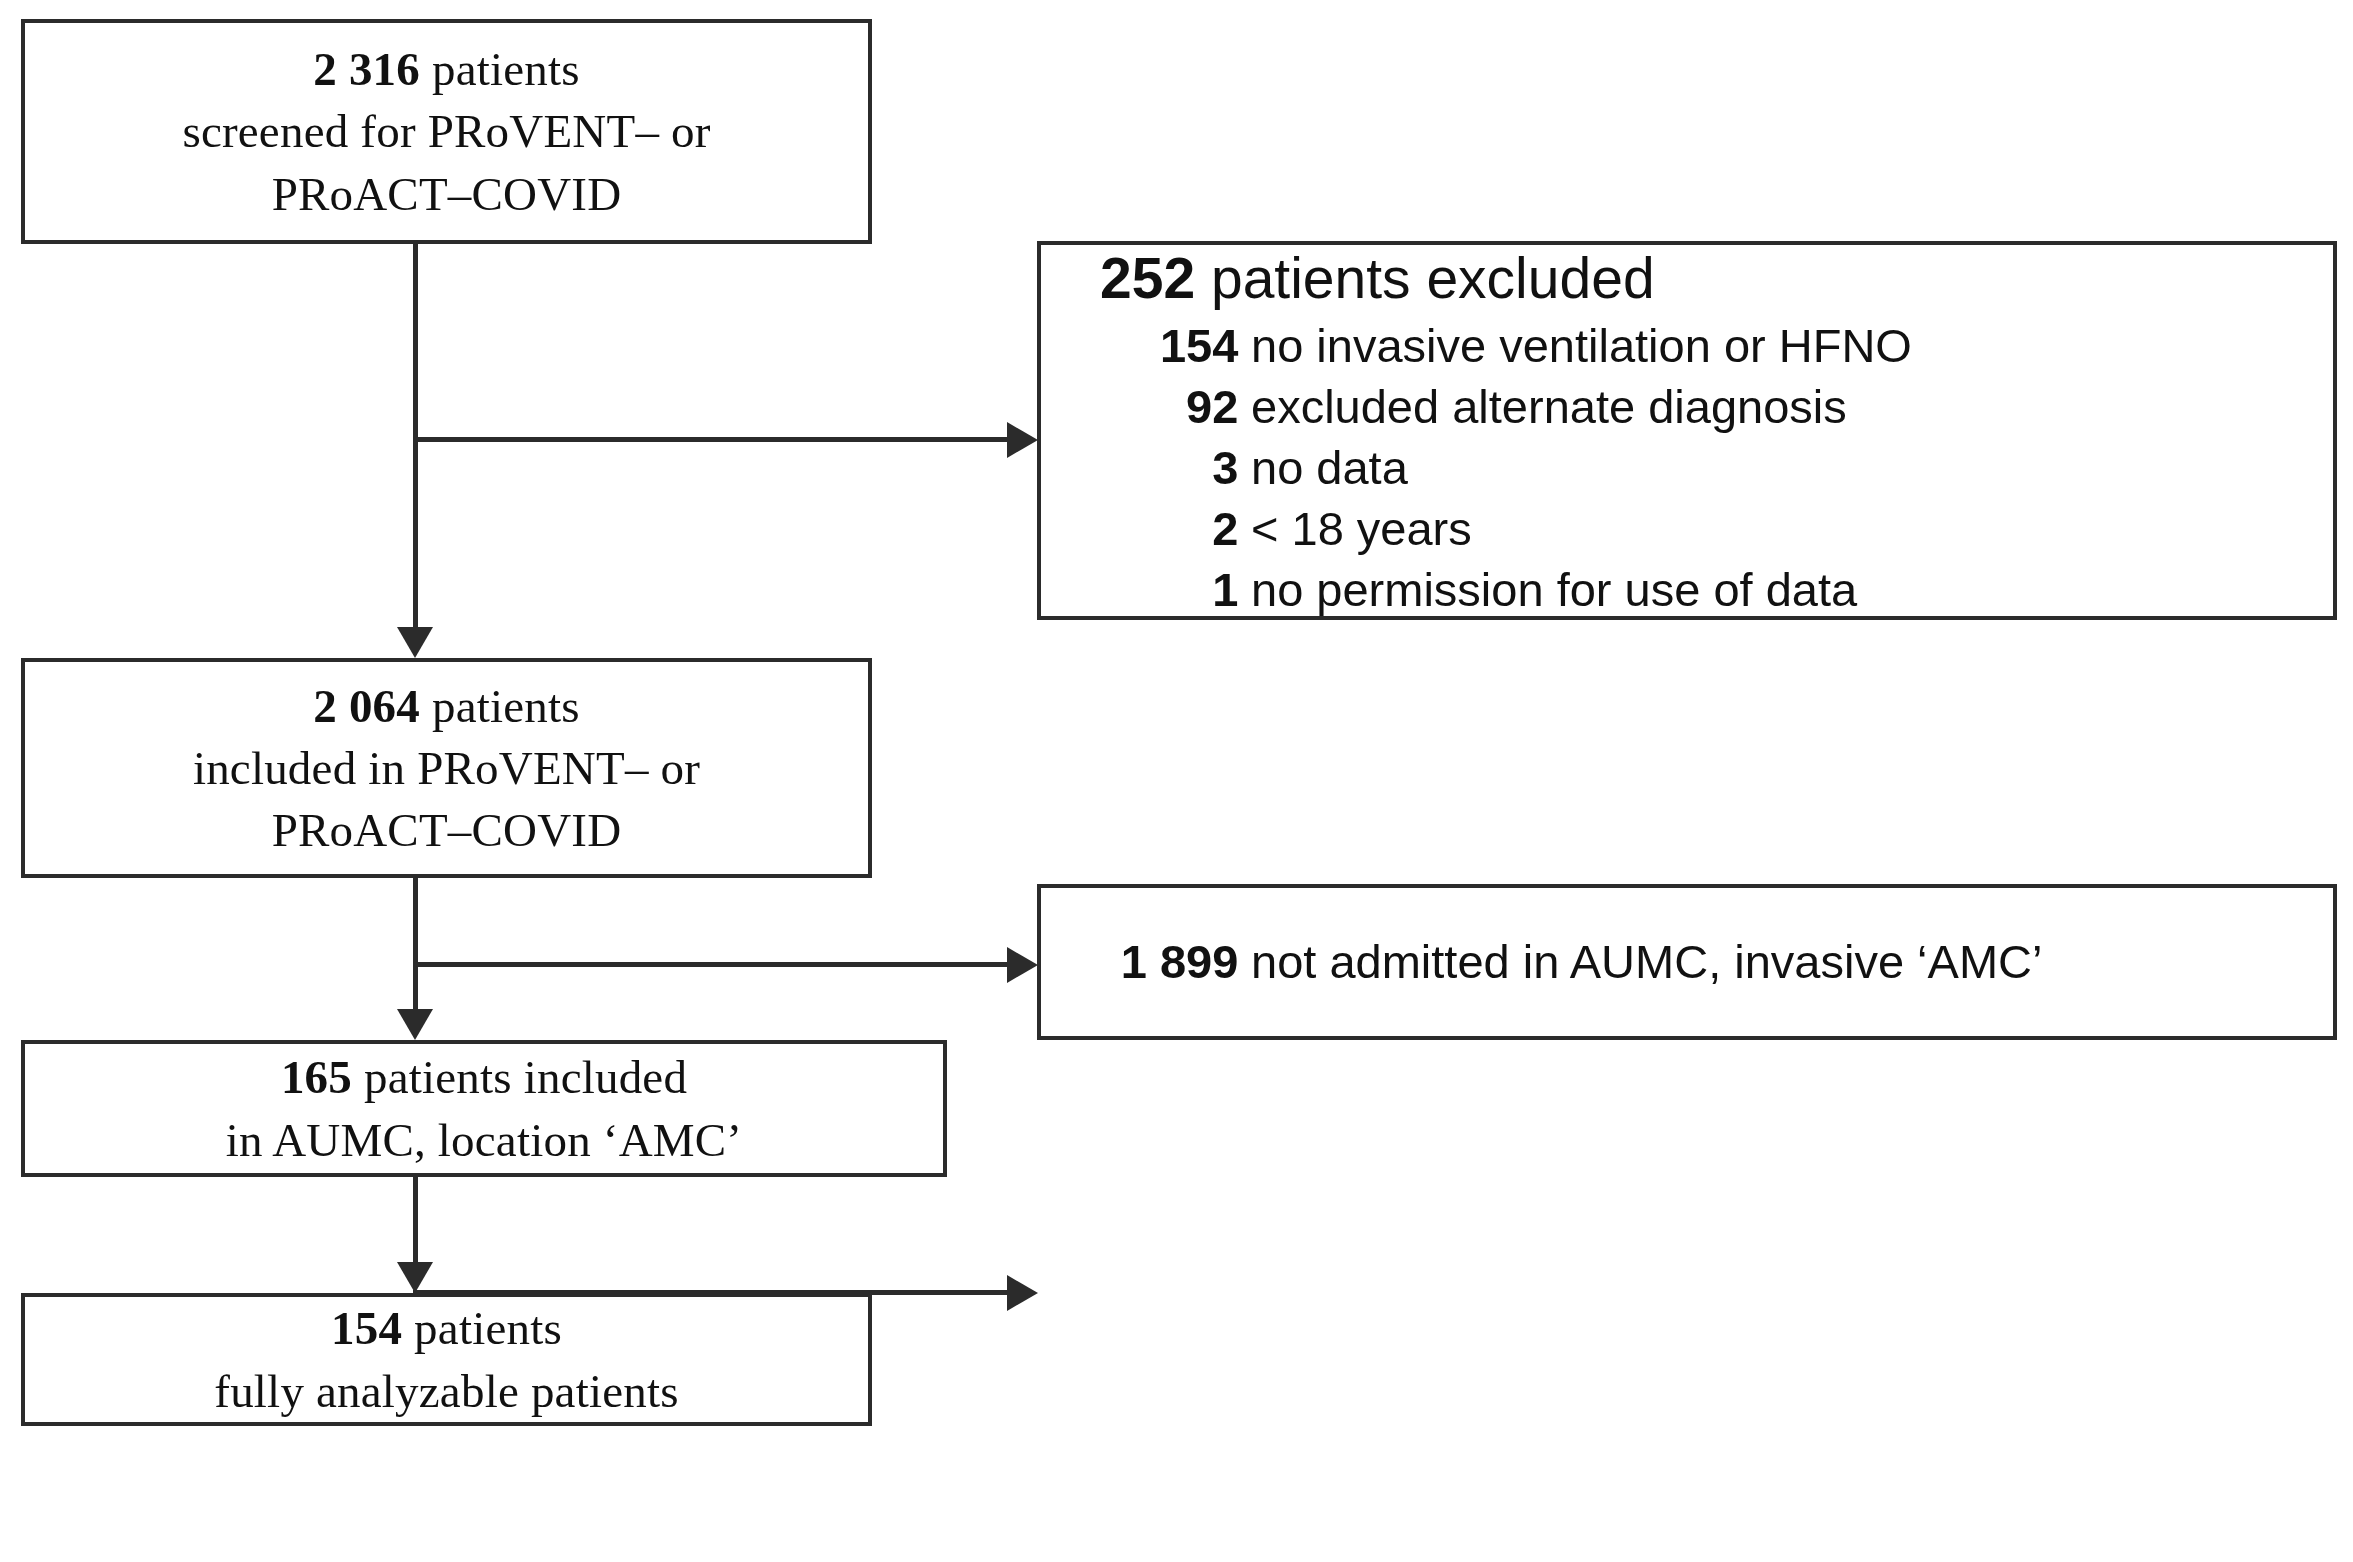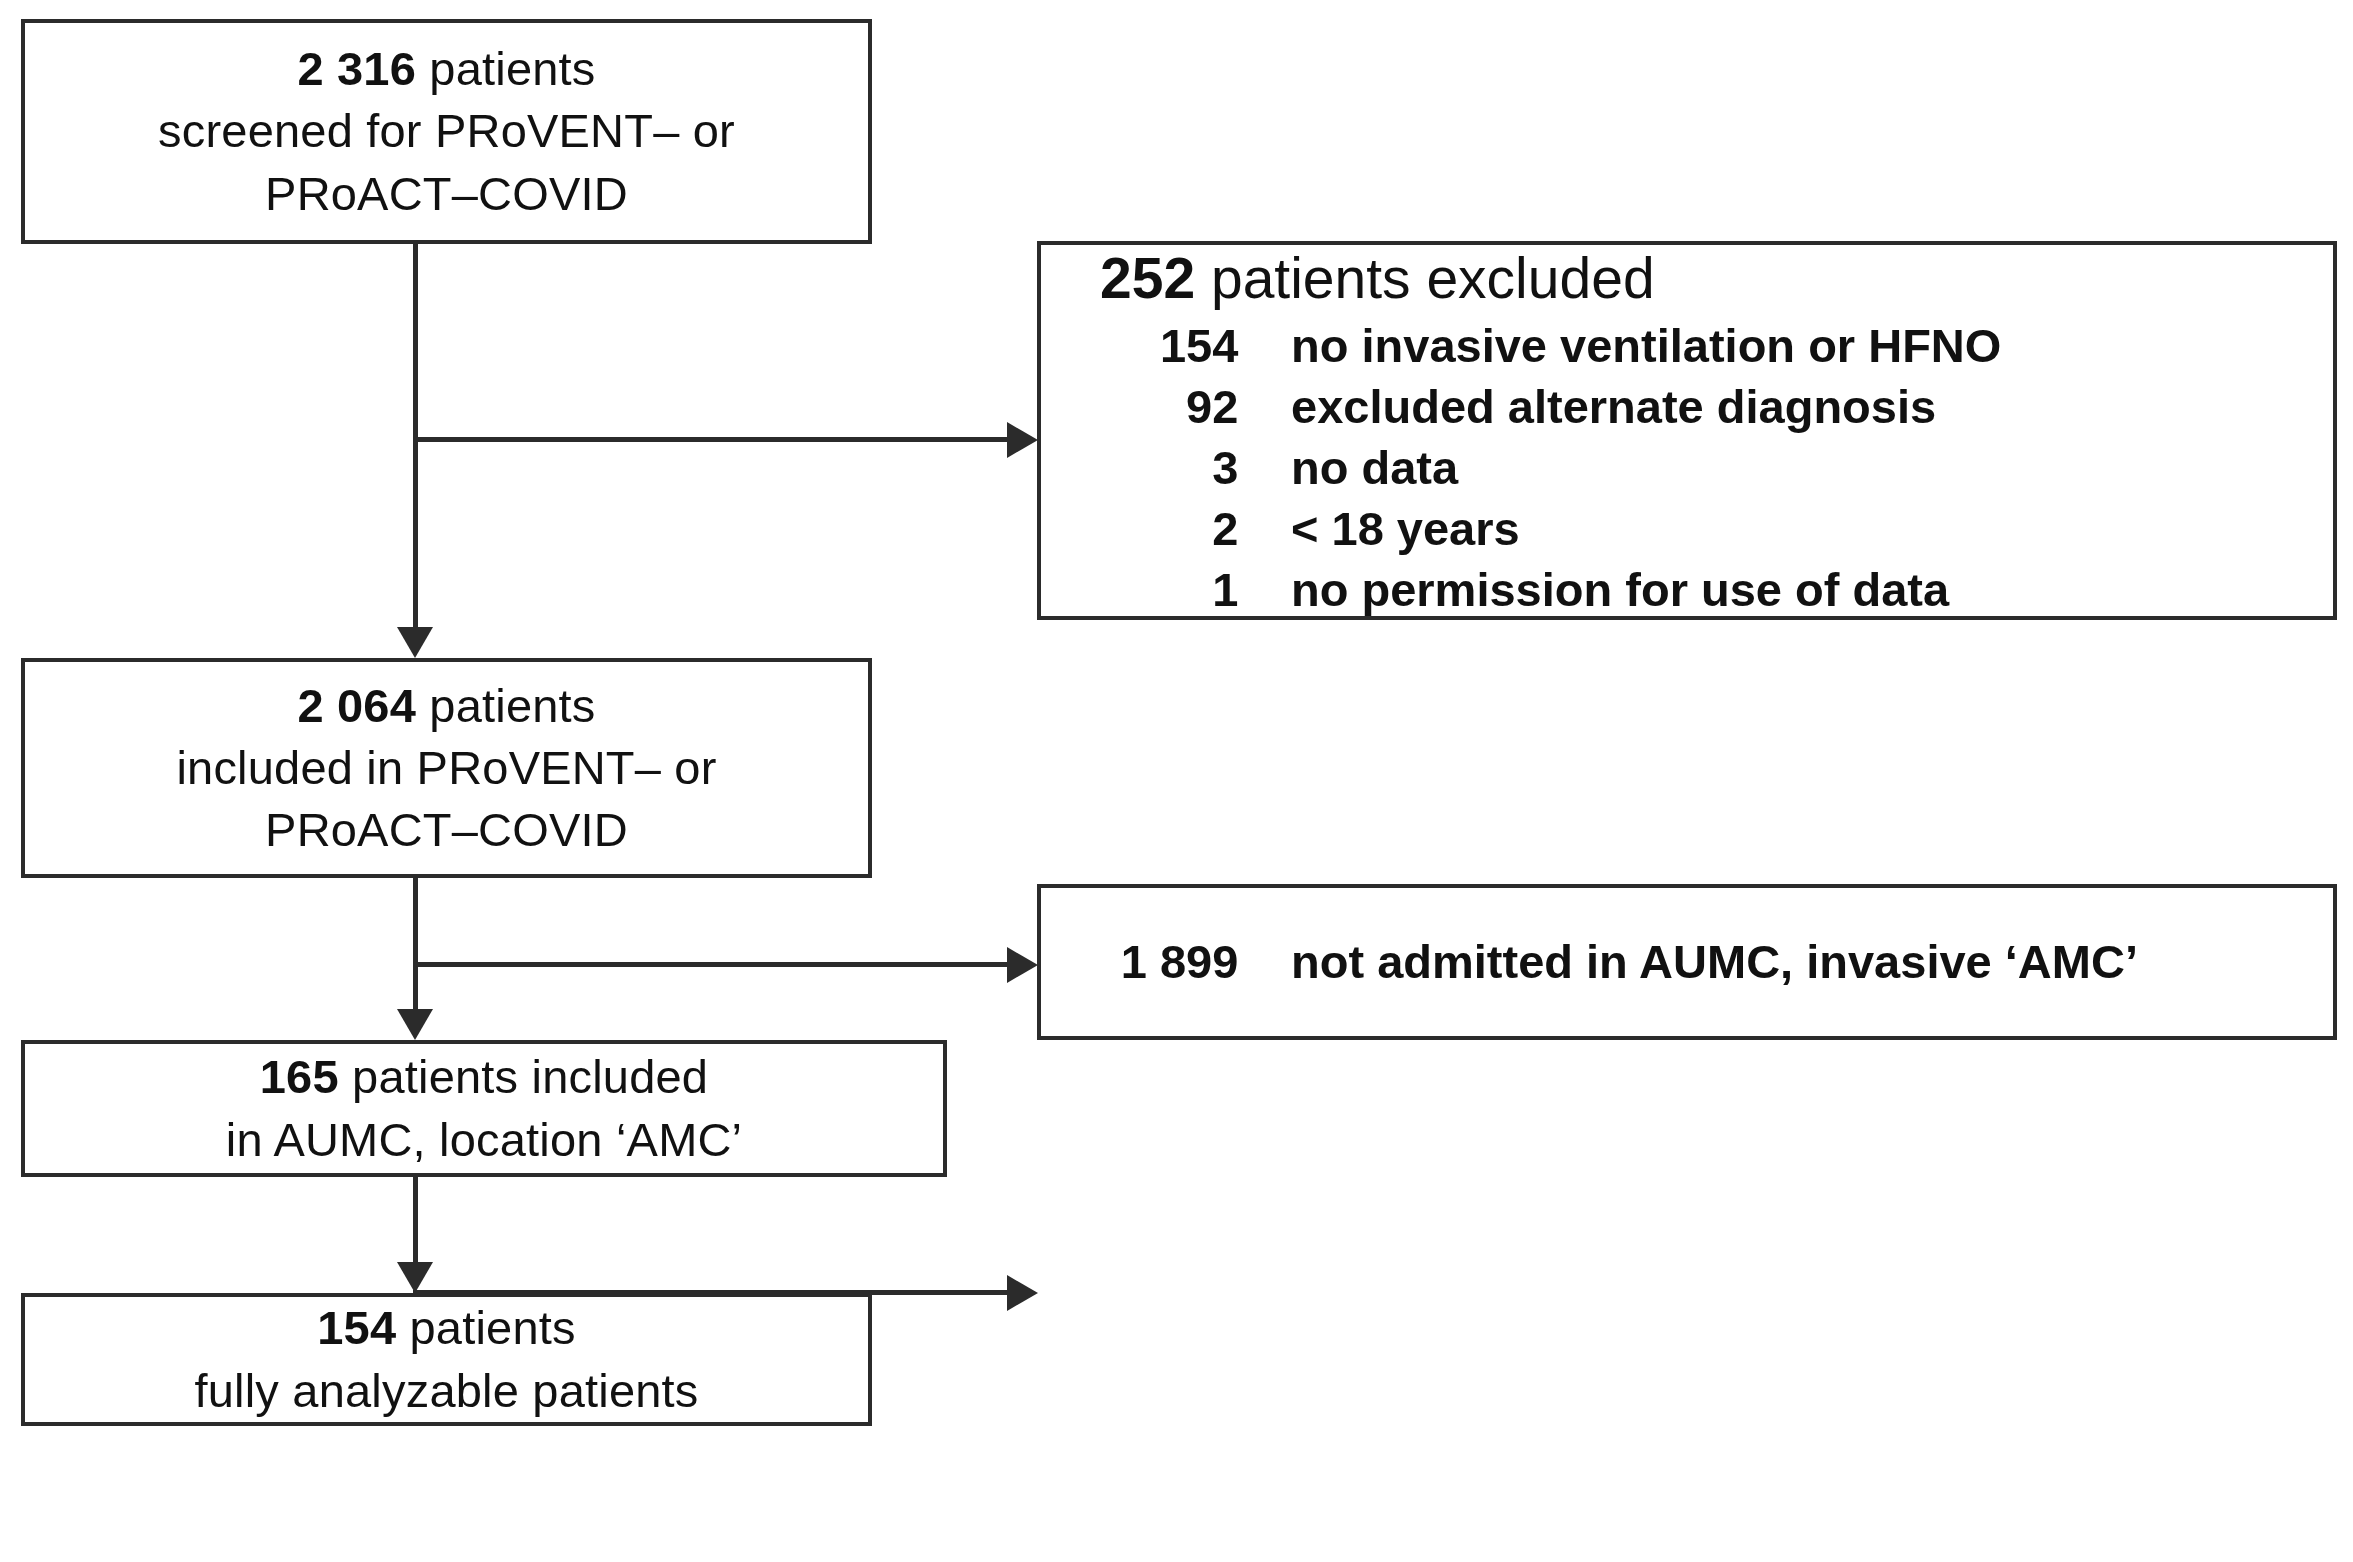--- a/index.html
+++ b/index.html
@@ -28,20 +28,21 @@
     border: 4.5px solid #2b2b2b;
     background: #ffffff;
     display: flex;
     flex-direction: column;
     justify-content: center;
   }
 
   .main-box {
     align-items: center;
     text-align: center;
+    font-family: Liberation Serif, serif;
   }
 
   .excl-box {
     align-items: flex-start;
     text-align: left;
   }
 
   
   .line {
     font-size: 47px;
@@ -78,22 +79,21 @@
   .excl-item .it-num {
     display: inline-block;
     width: 172px;
     text-align: right;
     font-weight: 700;
     padding-right: 12.7px;
     box-sizing: border-box;
   }
   .excl-item .it-label {
     display: inline-block;
-    font-weight: 700;
-    margin-left: 40px;
+    font-weight: 400;
   }
 
   
   .conn {
     position: absolute;
     background: #2b2b2b;
   }
   .v-line { width: 4.5px; }
   .h-line { height: 4.5px; }
 

